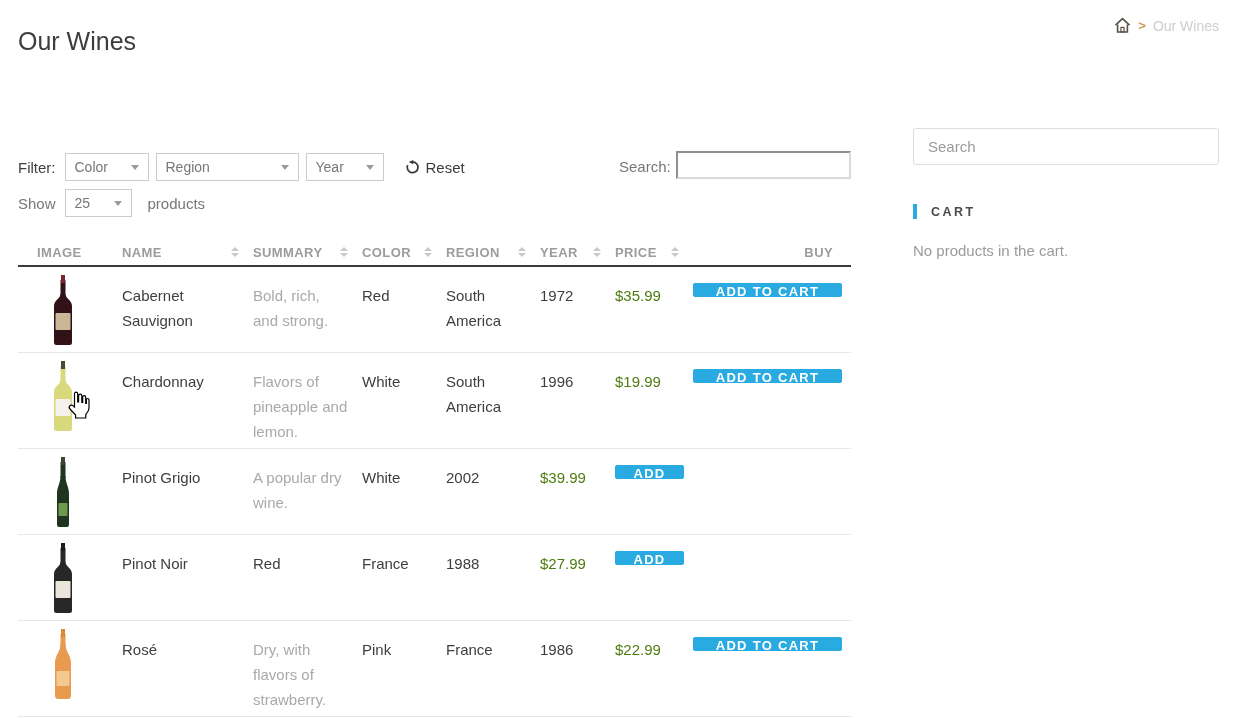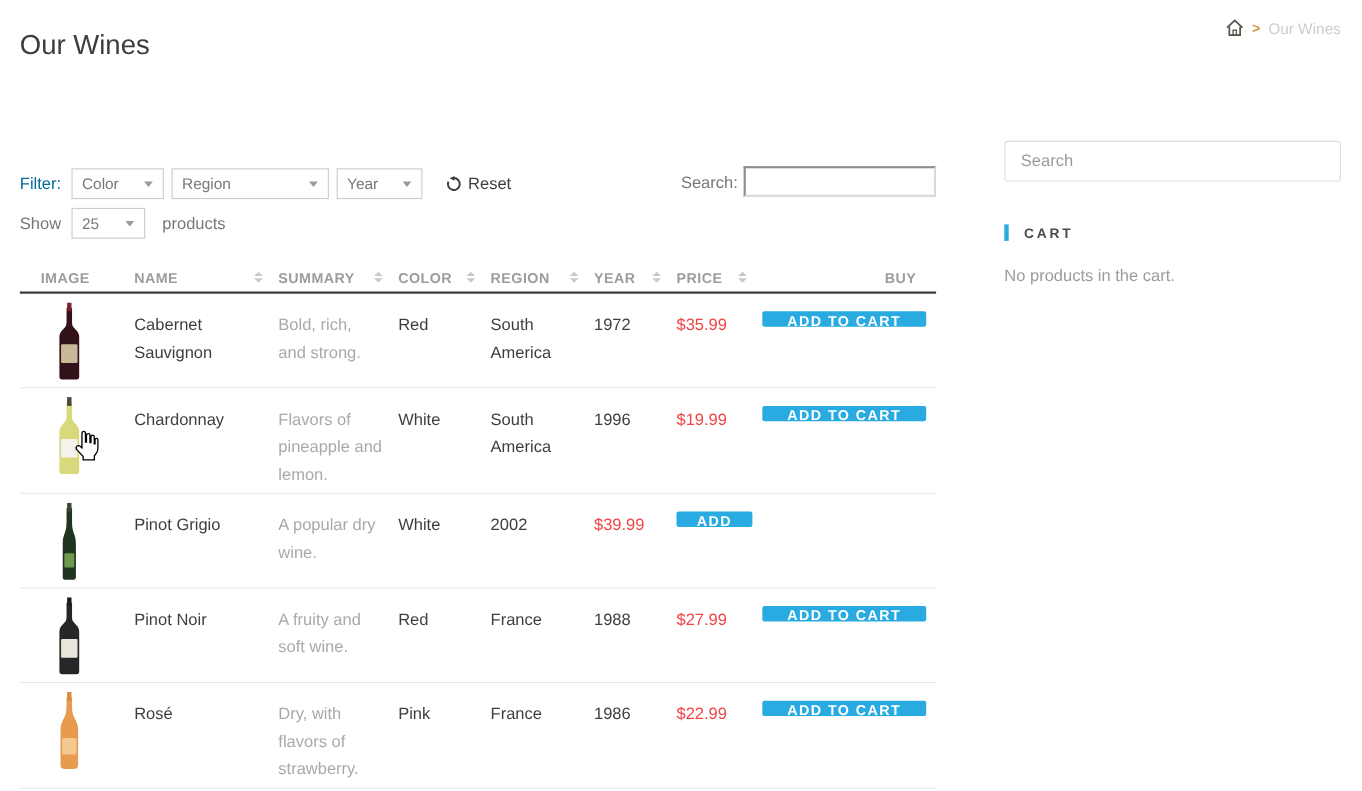--- a/index.html
+++ b/index.html
@@ -7,21 +7,21 @@
         font-family:"Liberation Sans",sans-serif;color:#3e3e3e;}
 
   
   .page-title{position:absolute;left:18px;top:10px;font-size:25px;font-weight:400;color:#3d3d3d;}
   .breadcrumb{position:absolute;right:19px;top:17px;display:flex;align-items:center;gap:7px;font-size:14px;}
   .crumb-sep{color:#cf9a50;font-weight:bold;font-size:13px;line-height:1;}
   .crumb-current{color:#cdcdcd;}
 
   
   .filter-row{position:absolute;left:18px;top:153px;display:flex;align-items:center;}
-  .filter-label{font-size:15px;color:#0369a1;margin-right:9px;}
+  .filter-label{font-size:15px;color:#404040;margin-right:9px;}
   .select{height:28px;box-sizing:border-box;border:1px solid #ccc;display:flex;align-items:center;
           justify-content:space-between;padding:0 9px;font-size:14px;color:#777;background:#fff;
           margin-right:7px;cursor:pointer;}
   .sel-color{width:84px;}.sel-region{width:143px;}.sel-year{width:78px;}.sel-show{width:67px;}
   .caret{width:0;height:0;border-left:4px solid transparent;border-right:4px solid transparent;
          border-top:5px solid #9a9a9a;margin-left:6px;}
   .reset-btn{display:flex;align-items:center;gap:6px;margin-left:14px;cursor:pointer;
              font-size:15px;color:#3c3c3c;background:none;border:none;padding:0;
              font-family:"Liberation Sans",sans-serif;}
   .show-row{position:absolute;left:18px;top:189px;display:flex;align-items:center;gap:9px;
@@ -42,21 +42,21 @@
   .sort-arrows{display:inline-flex;flex-direction:column;gap:2px;margin-right:14px;}
   .sort-arrows i{display:block;width:0;height:0;border-left:4px solid transparent;border-right:4px solid transparent;}
   .sort-arrows .up{border-bottom:4px solid #c9c9c9;}
   .sort-arrows .dn{border-top:4px solid #c9c9c9;}
 
   .row{display:grid;grid-template-columns:104px 131px 109px 84px 94px 75px 78px 158px;
        min-height:86px;box-sizing:border-box;border-bottom:1px solid #e8e8e8;align-items:start;}
   .cell{font-size:15px;line-height:25px;color:#3e3e3e;padding:16px 8px 4px 0;}
   .c-image{padding:8px 14px 4px 0;display:flex;justify-content:center;}
   .c-summary{color:#a9a9a9;padding-right:14px;}
-  .c-price{color:#ef4444;}
+  .c-price{color:#4d7c0f;}
   .c-buy{display:flex;justify-content:flex-end;padding:16px 9px 4px 0;}
   .add-to-cart{width:149px;height:14px;background:#29abe2;color:#fff;border:none;border-radius:2px;
                font-size:13px;font-weight:bold;letter-spacing:1.3px;cursor:pointer;
                font-family:"Liberation Sans",sans-serif;}
 
   
   .sidebar-search{position:absolute;left:913px;top:128px;width:306px;height:37px;box-sizing:border-box;
                   border:1px solid #ddd;border-radius:3px;padding:0 14px;font-size:15px;color:#555;
                   outline:none;font-family:"Liberation Sans",sans-serif;}
   .sidebar-search::placeholder{color:#9b9b9b;}
@@ -234,21 +234,20 @@
         <div class="row">
           <div class="cell c-image">
             <svg width="30" height="72" viewBox="0 0 30 72">
               <rect x="12.5" y="5" width="5" height="16" fill="#272727"></rect>
               <path d="M12.5 19 C12.5 23.5 6 25 6 31 L6 67.5 Q6 70 8.5 70 L21.5 70 Q24 70 24 67.5 L24 31 C24 25 17.5 23.5 17.5 19 Z" fill="#272727"></path>
               <rect x="13" y="0" width="4" height="8" fill="#1c1c1c"></rect>
               <rect x="7.5" y="38" width="15" height="17" rx="1" fill="#e9e5db"></rect>
             </svg>
           </div>
           <div class="cell c-name">Pinot Noir</div>
-          <div class="cell c-summary">A fruity and soft wine.</div>
           <div class="cell c-color">Red</div>
           <div class="cell c-region">France</div>
           <div class="cell c-year">1988</div>
           <div class="cell c-price">$27.99</div>
           <div class="cell c-buy">
             <button class="add-to-cart">ADD TO CART</button>
           </div>
         </div>
         <div class="row">
           <div class="cell c-image">

